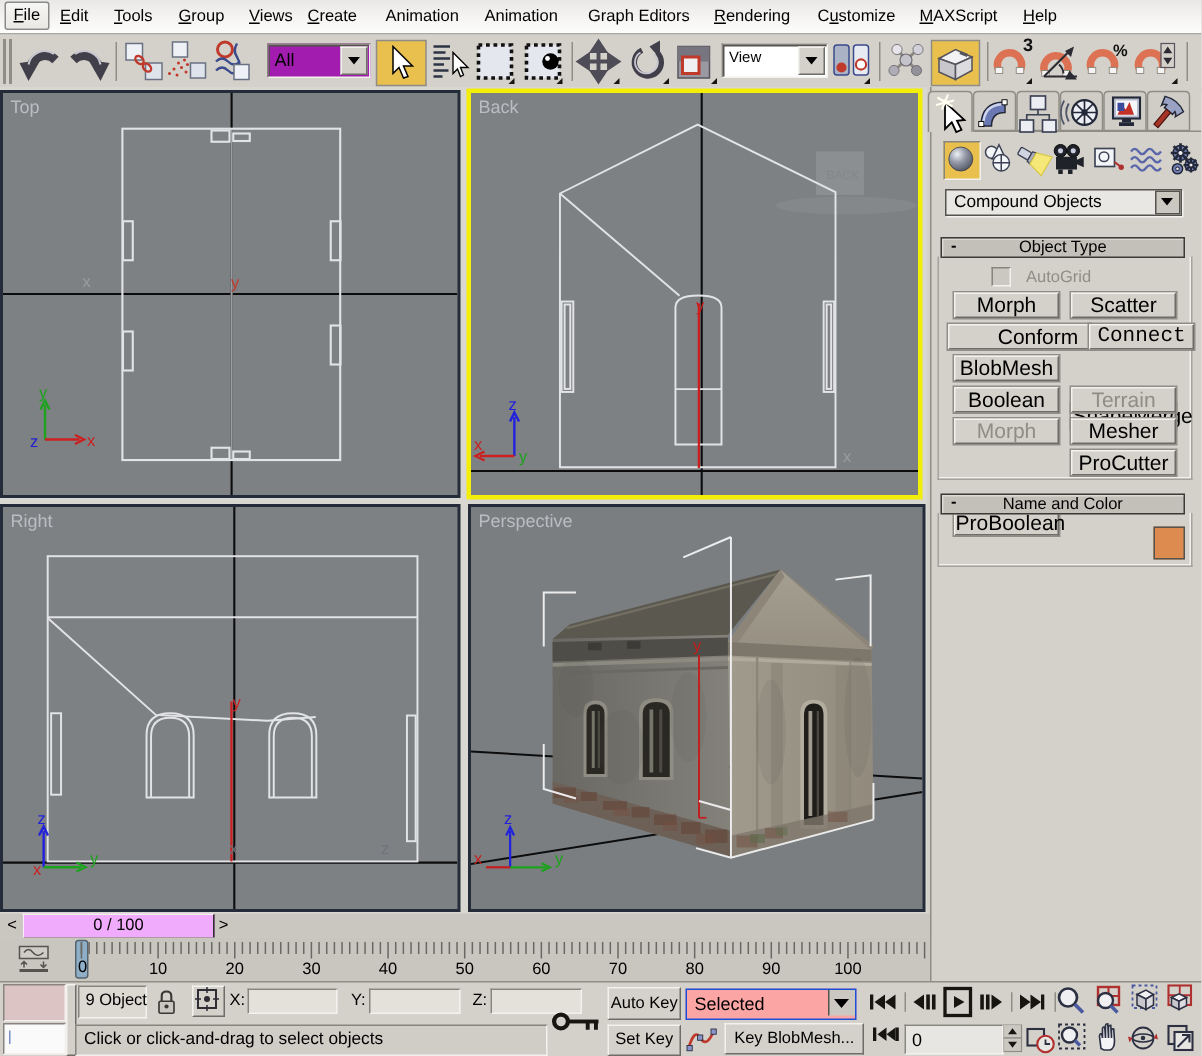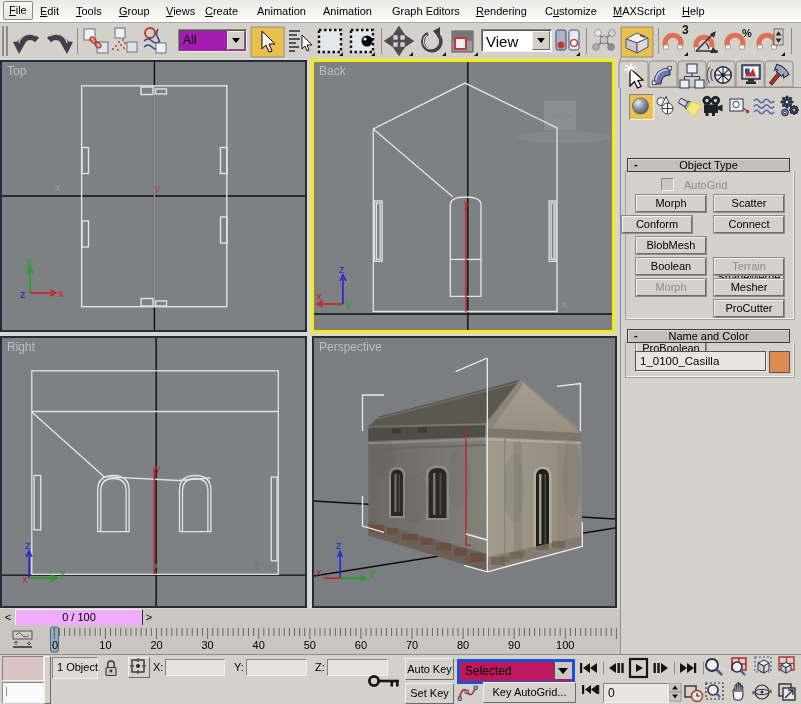--- a/index.html
+++ b/index.html
@@ -21,21 +21,21 @@
 .vplabel{position:absolute;left:5px;top:2px;font-size:12px;color:#babec2;}
 #vpTop{left:2px;top:4px;width:303px;height:268px;box-shadow:0 0 0 2px #232c38;}
 #vpBack{left:314px;top:4px;width:298px;height:268px;box-shadow:0 0 0 3px #f2ee07;}
 #vpRight{left:2px;top:280px;width:303px;height:268px;box-shadow:0 0 0 2px #232c38;}
 #vpPersp{left:314px;top:280px;width:301px;height:268px;background:#7b7e80;box-shadow:0 0 0 2px #232c38;}
 
 #cmdpanel{position:absolute;left:618px;top:58px;width:183px;height:596px;background:#d4d1ca;}
 #cmdpanel .edgeline{position:absolute;left:2px;top:0;width:1px;height:597px;background:#8f8d86;}
 .rollhead{position:absolute;height:12px;background:#c3c0b9;border:1px solid #3c3b36;font-size:11px;color:#000;text-align:center;line-height:12px;box-shadow:inset 1px 1px 0 #dddad3;}
 .rollminus{position:absolute;left:6px;top:0px;width:8px;height:12px;color:#000;font-size:11px;line-height:11px;text-align:left;font-weight:bold;}
-.mxbtn{position:absolute;width:68px;height:15px;background:#d4d1ca;border:1px solid;border-color:#f2f1ee #6e6c66 #6e6c66 #f2f1ee;box-shadow:0 0 0 1px #8f8d86;font-size:11px;text-align:center;line-height:15px;color:#000;}
+.mxbtn{position:absolute;width:68px;height:15px;background:#d4d1ca;border:1px solid;border-color:#f2f1ee #6e6c66 #6e6c66 #f2f1ee;box-shadow:0 0 0 1px #8f8d86;font-size:14px;text-align:center;line-height:15px;color:#000;}
 .mxbtn.dis{color:#8f8d86;}
 
 #timeslider{position:absolute;left:0;top:609px;width:620px;height:16px;background:#cac7c0;}
 #ruler{position:absolute;left:0;top:625px;width:620px;height:29px;background:#c9c6bf;}
 #statusbar{position:absolute;left:0;top:654px;width:801px;height:50px;background:#d4d1ca;border-top:1px solid #8f8d86;}
 .sunken{position:absolute;background:#dcd9d3;border:1px solid;border-color:#87857e #f2f1ee #f2f1ee #87857e;}
 .sbtn{position:absolute;background:#d4d1ca;border:1px solid;border-color:#f2f1ee #6e6c66 #6e6c66 #f2f1ee;font-size:11px;text-align:center;color:#000;}
 .lbl{position:absolute;font-size:11px;color:#000;}
 svg{display:block;}
 </style>
@@ -221,21 +221,21 @@
 </svg>
 
 <div class="abs" style="left:178px;top:6px;width:67px;height:21px;background:#a21caf;border:1px solid;border-color:#87857e #f2f1ee #f2f1ee #87857e;box-shadow:inset 1px 1px 0 #55534d;">
   <span style="position:absolute;left:4px;top:3px;font-size:12px;">All</span>
   <div style="position:absolute;right:1px;top:1px;width:16px;height:17px;background:#d4d1ca;border:1px solid;border-color:#f2f1ee #6e6c66 #6e6c66 #f2f1ee;">
     <div style="position:absolute;left:4px;top:6px;width:0;height:0;border-left:4px solid transparent;border-right:4px solid transparent;border-top:5px solid #000;"></div>
   </div>
 </div>
 
 <div class="abs" style="left:481px;top:6px;width:69px;height:21px;background:#fff;border:1px solid;border-color:#87857e #f2f1ee #f2f1ee #87857e;box-shadow:inset 1px 1px 0 #55534d;">
-  <span style="position:absolute;left:4px;top:3px;font-size:15px;">View</span>
+  <span style="position:absolute;left:4px;top:3px;font-size:10px;">View</span>
   <div style="position:absolute;right:1px;top:1px;width:16px;height:17px;background:#d4d1ca;border:1px solid;border-color:#f2f1ee #6e6c66 #6e6c66 #f2f1ee;">
     <div style="position:absolute;left:4px;top:6px;width:0;height:0;border-left:4px solid transparent;border-right:4px solid transparent;border-top:5px solid #000;"></div>
   </div>
 </div>
 </div>
 <div id="vparea">
   <div class="vp" id="vpTop">
     <svg width="303" height="268" viewBox="0 0 303 268">
       <line x1="0" y1="134" x2="303" y2="134" stroke="#0c0c0c" stroke-width="1.4"></line>
       <line x1="152.4" y1="0" x2="152.4" y2="268" stroke="#0c0c0c" stroke-width="1.4"></line>
@@ -576,43 +576,46 @@
             <line x1="171" y1="17" x2="181" y2="17"></line>
       <line x1="172.5" y1="13.5" x2="179.5" y2="20.5"></line>
             <line x1="179.5" y1="13.5" x2="172.5" y2="20.5"></line>
     </g>
     <circle cx="176" cy="17" r="1.4" fill="#f0f0f4" stroke="#232838" stroke-width="0.7"></circle>
     <circle cx="167" cy="19.5" r="3.4" fill="#7381b8" stroke="#232838" stroke-width="1"></circle>
     <circle cx="167" cy="19.5" r="1.2" fill="#f0f0f4" stroke="#232838" stroke-width="0.7"></circle>
   </g>
 </svg>
 
+<div class="abs" style="left:12px;top:68px;width:156px;height:16px;background:#e9e7e3;border:1px solid #55534d;box-shadow:1px 1px 0 #f2f1ee;">
+  <span style="position:absolute;left:5px;top:1.5px;font-size:11.5px;">Compound Objects</span>
+  <div style="position:absolute;right:0px;top:0px;width:15px;height:14px;background:#cbc8c1;border:1px solid #55534d;">
+    <div style="position:absolute;left:2.5px;top:4px;width:0;height:0;border-left:4.5px solid transparent;border-right:4.5px solid transparent;border-top:5.5px solid #000;"></div>
+  </div>
+</div>
 
 <div class="abs" style="left:7px;top:113px;width:168px;height:148px;border:1px solid #a5a29b;border-top:none;box-shadow:inset -1px -1px 0 #f2f1ee;"></div>
 <div class="rollhead" style="left:9px;top:100px;width:161px;"><div class="rollminus">-</div>Object Type</div>
 <div class="abs" style="left:43px;top:120px;width:11px;height:11px;background:#cbc8c1;border:1px solid;border-color:#87857e #f2f1ee #f2f1ee #87857e;"></div>
 <div class="lbl" style="left:66px;top:121px;color:#8f8d86;">AutoGrid</div>
 <div class="mxbtn" style="left:18px;top:137px;">Morph</div>
       <div class="mxbtn" style="left:96px;top:137px;">Scatter</div>
-<div class="mxbtn" style="left:4px;top:158px;">Conform</div>
-      <div class="mxbtn" style="left:96px;top:158px;">Connect</div>
+<div class="mxbtn" style="left:14px;top:158px;padding-left:25px;">Conform</div>
+      <div class="mxbtn" style="left:108px;top:158px;font-family:Liberation Mono, monospace;">Connect</div>
 <div class="mxbtn" style="left:18px;top:179px;">BlobMesh</div>
       <div class="mxbtn" style="left:96px;top:179px;margin-top:32px;">ShapeMerge</div>
 <div class="mxbtn" style="left:18px;top:200px;">Boolean</div>
       <div class="mxbtn dis" style="left:96px;top:200px;">Terrain</div>
 <div class="mxbtn dis" style="left:18px;top:221px;">Morph</div>
       <div class="mxbtn" style="left:96px;top:221px;">Mesher</div>
 <div class="mxbtn" style="left:18px;top:242px;margin-top:40px;">ProBoolean</div>
       <div class="mxbtn" style="left:96px;top:242px;">ProCutter</div>
 
 <div class="abs" style="left:7px;top:284px;width:168px;height:35px;border:1px solid #a5a29b;border-top:none;box-shadow:inset -1px -1px 0 #f2f1ee;"></div>
 <div class="rollhead" style="left:9px;top:271px;width:161px;"><div class="rollminus">-</div>Name and Color</div>
-<div class="abs" style="left:17px;top:293px;width:129px;height:18px;background:#e8e6e2;border:1px solid #55534d;box-shadow:1px 1px 0 #f2f1ee;">
-  <span style="position:absolute;left:4px;top:2.5px;font-size:11.5px;">1_0100_Casilla</span>
-</div>
 <div class="abs" style="left:151px;top:293px;width:19px;height:20px;background:#de8b50;border:1px solid #55534d;"></div>
 </div>
 <div id="timeslider">
   <div class="abs" style="left:2px;top:1px;width:12px;height:14px;font-size:11px;text-align:center;line-height:14px;">&lt;</div>
   <div class="abs" style="left:15px;top:0px;width:126px;height:15px;background:#f0abfc;border:1px solid;border-color:#f2f1ee #2e2d2a #2e2d2a #f2f1ee;box-shadow:0 1px 0 #2e2d2a;font-size:11px;text-align:center;line-height:14px;">0 / 100</div>
   <div class="abs" style="left:143px;top:1px;width:12px;height:14px;font-size:11px;text-align:center;line-height:14px;">&gt;</div>
 </div>
 <div id="ruler">
   <svg width="620" height="29" viewBox="0 0 620 29">
     <g stroke="#55534d" fill="none">
@@ -751,21 +754,21 @@
       </svg>
   <div class="abs" style="left:51px;top:14px;width:8px;text-align:center;font-size:11px;">0</div>
 </div>
 <div id="statusbar">
   <div class="sunken" style="left:2px;top:1px;width:40px;height:23px;background:#dcc3c4;"></div>
   <div class="sunken" style="left:2px;top:27px;width:40px;height:19px;background:#fafafa;">
         <div style="position:absolute;left:3px;top:4px;width:1px;height:9px;background:#7a8ec8;"></div>
       </div>
   <div class="abs" style="left:44px;top:1px;width:5px;height:46px;background:#d4d1ca;border:1px solid;border-color:#f2f1ee #6e6c66 #6e6c66 #f2f1ee;"></div>
   <div class="sunken" style="left:52px;top:2px;width:44px;height:20px;">
-        <span style="position:absolute;left:4px;top:3px;font-size:11px;white-space:nowrap;">1 Object</span>
+        <span style="position:absolute;left:4px;top:3px;font-size:11px;white-space:nowrap;">9 Object</span>
       </div>
   <svg width="24" height="22" viewBox="0 0 24 22" style="position:absolute;left:100px;top:3px;">
     <rect x="6" y="9.5" width="10" height="8" rx="1" fill="#c9c6bf" stroke="#3a3834" stroke-width="1.1"></rect>
     <path d="M7.8,9.5 L7.8,6 Q7.8,3 11,3 Q14.2,3 14.2,6 L14.2,9.5" fill="none" stroke="#3a3834" stroke-width="1.4"></path>
     <circle cx="11" cy="13" r="1.4" fill="#3a3834"></circle>
   </svg>
   <div class="sbtn" style="left:128px;top:2px;width:20px;height:19px;">
     <svg width="18" height="17" viewBox="0 0 18 17">
           <rect x="3" y="2" width="12" height="12" fill="none" stroke="#2c2a32" stroke-width="1.3"></rect>
           <circle cx="9" cy="8" r="2" fill="#2c2a32"></circle>
@@ -780,35 +783,38 @@
   <span class="lbl" style="left:234px;top:6px;">Y:</span>
   <div class="sunken" style="left:246px;top:4px;width:59px;height:15px;background:#e4e1db;"></div>
   <span class="lbl" style="left:315px;top:6px;">Z:</span>
   <div class="sunken" style="left:327px;top:4px;width:59px;height:15px;background:#e4e1db;"></div>
   <svg width="40" height="26" viewBox="0 0 40 26" style="position:absolute;left:366px;top:15px;">
     <circle cx="8" cy="11" r="4.6" fill="none" stroke="#17150f" stroke-width="2.8"></circle>
     <line x1="12.5" y1="11" x2="33" y2="11" stroke="#17150f" stroke-width="2.6"></line>
     <rect x="24.5" y="11" width="2.6" height="5.5" fill="#17150f"></rect>
     <rect x="30" y="11" width="2.6" height="5.5" fill="#17150f"></rect>
   </svg>
+  <div class="sunken" style="left:50px;top:28px;width:313px;height:19px;background:#d0cdc6;">
+        <span style="position:absolute;left:5px;top:3px;font-size:11.5px;white-space:nowrap;">Click or click-and-drag to select objects</span>
+      </div>
   <div class="sbtn" style="left:405px;top:3px;width:47px;height:20px;line-height:20px;">Auto Key</div>
   <div class="sbtn" style="left:405px;top:28px;width:47px;height:19px;line-height:19px;">Set Key</div>
-  <div class="abs" style="left:457px;top:4px;width:112px;height:19px;background:#be185d;border:3px solid #1d4ed8;">
+  <div class="abs" style="left:457px;top:4px;width:112px;height:19px;background:#fca5a5;border:1px solid #1d4ed8;">
     <span style="position:absolute;left:5px;top:2px;font-size:12px;">Selected</span>
     <div style="position:absolute;right:0;top:0;width:17px;height:17px;background:#cbc8c1;border-left:1px solid #55534d;">
       <div style="position:absolute;left:3px;top:6px;width:0;height:0;border-left:5px solid transparent;border-right:5px solid transparent;border-top:6px solid #000;"></div>
     </div>
   </div>
   <svg width="22" height="20" viewBox="0 0 22 20" style="position:absolute;left:457px;top:28px;">
     <path d="M2,16 Q6,2 10,9 T19,4" fill="none" stroke="#c03a2c" stroke-width="1.8"></path>
     <rect x="1" y="14" width="3.5" height="3.5" fill="#8a94c8" stroke="#2c3042" stroke-width="0.6"></rect>
     <rect x="8" y="7" width="3.5" height="3.5" fill="#8a94c8" stroke="#2c3042" stroke-width="0.6"></rect>
     <rect x="17" y="3" width="3.5" height="3.5" fill="#8a94c8" stroke="#2c3042" stroke-width="0.6"></rect>
   </svg>
-  <div class="sbtn" style="left:483px;top:27px;width:91px;height:19px;line-height:19px;">Key AutoGrid...</div>
+  <div class="sbtn" style="left:483px;top:27px;width:91px;height:19px;line-height:19px;">Key BlobMesh...</div>
   <svg width="221" height="50" viewBox="0 0 221 50" style="position:absolute;left:578px;top:0;">
     <g fill="#17150f">
       <rect x="2" y="8" width="2.2" height="10"></rect>
       <path d="M12,8 L5,13 L12,18 Z"></path>
           <path d="M19,8 L12,13 L19,18 Z"></path>
       <rect x="25" y="6.5" width="1" height="13" fill="#8f8d86"></rect>
       <path d="M38,8 L31,13 L38,18 Z"></path>
           <rect x="39.5" y="8" width="2.4" height="10"></rect>
           <rect x="43.3" y="8" width="2.4" height="10"></rect>
       <rect x="52" y="4" width="17" height="18" fill="none" stroke="#17150f" stroke-width="2.2"></rect>

